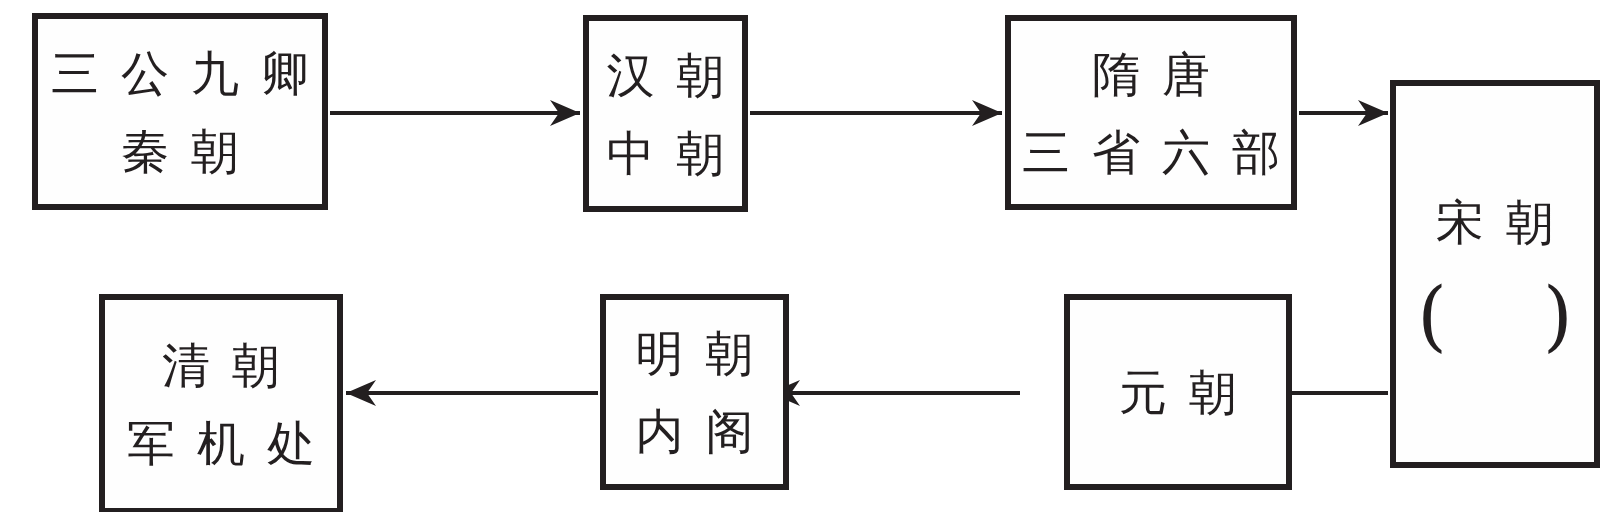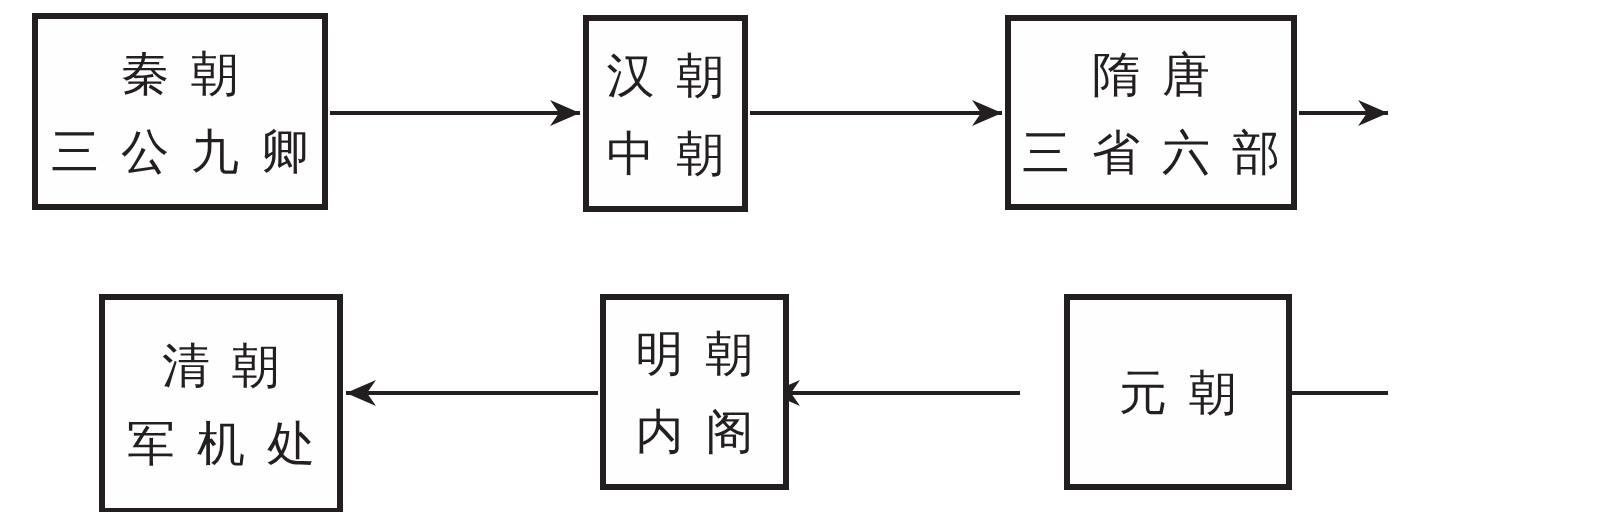--- a/index.html
+++ b/index.html
@@ -76,34 +76,41 @@
     </defs>
     <line x1="330" y1="113" x2="580" y2="113" stroke="#231f20" stroke-width="4" marker-end="url(#barb)"></line>
     <line x1="750" y1="113" x2="1002" y2="113" stroke="#231f20" stroke-width="4" marker-end="url(#barb)"></line>
     <line x1="1299" y1="113" x2="1388" y2="113" stroke="#231f20" stroke-width="4" marker-end="url(#barb)"></line>
     <line x1="1388" y1="393" x2="1253" y2="393" stroke="#231f20" stroke-width="4" marker-end="url(#barb)"></line>
     <line x1="1020" y1="393" x2="770" y2="393" stroke="#231f20" stroke-width="4" marker-end="url(#barb)"></line>
     <line x1="598" y1="393" x2="346" y2="393" stroke="#231f20" stroke-width="4" marker-end="url(#barb)"></line>
   </svg>
 
   <div class="node" id="node-qin">
+    <div class="line">三公九卿</div>
     <div class="line">秦朝</div>
-    <div class="line">三公九卿</div>
   </div>
 
   <div class="node" id="node-han">
     <div class="line">汉朝</div>
     <div class="line">中朝</div>
   </div>
 
   <div class="node" id="node-suitang">
     <div class="line">隋唐</div>
     <div class="line">三省六部</div>
   </div>
 
+  <div class="node" id="node-song">
+    <div class="line">宋朝</div>
+    <div class="paren-row">
+      <span>(</span>
+      <span>)</span>
+    </div>
+  </div>
 
   <div class="node" id="node-yuan">
     <div class="line">元朝</div>
   </div>
 
   <div class="node" id="node-ming">
     <div class="line">明朝</div>
     <div class="line">内阁</div>
   </div>
 

